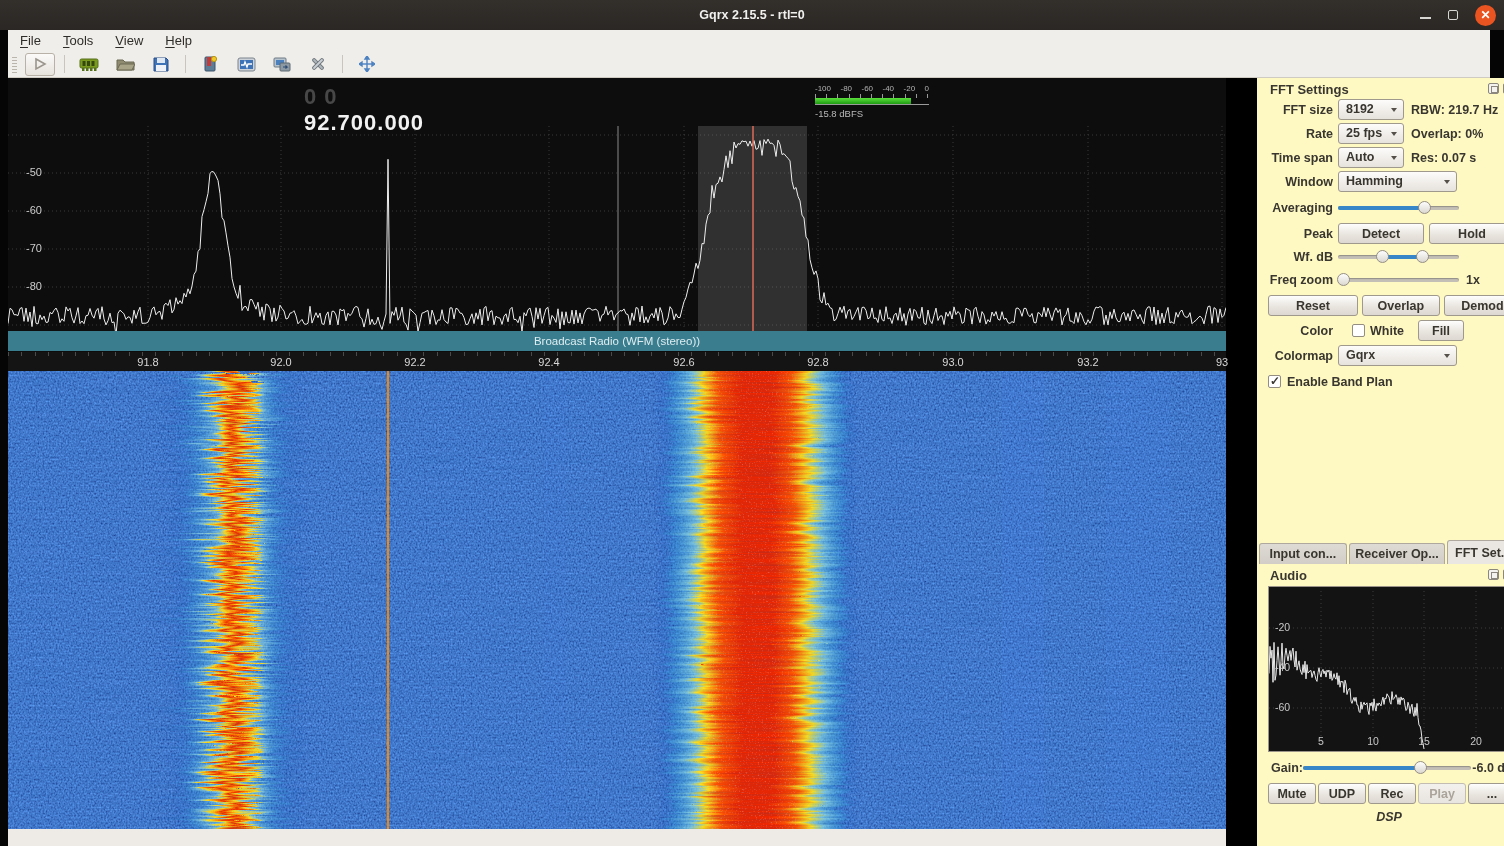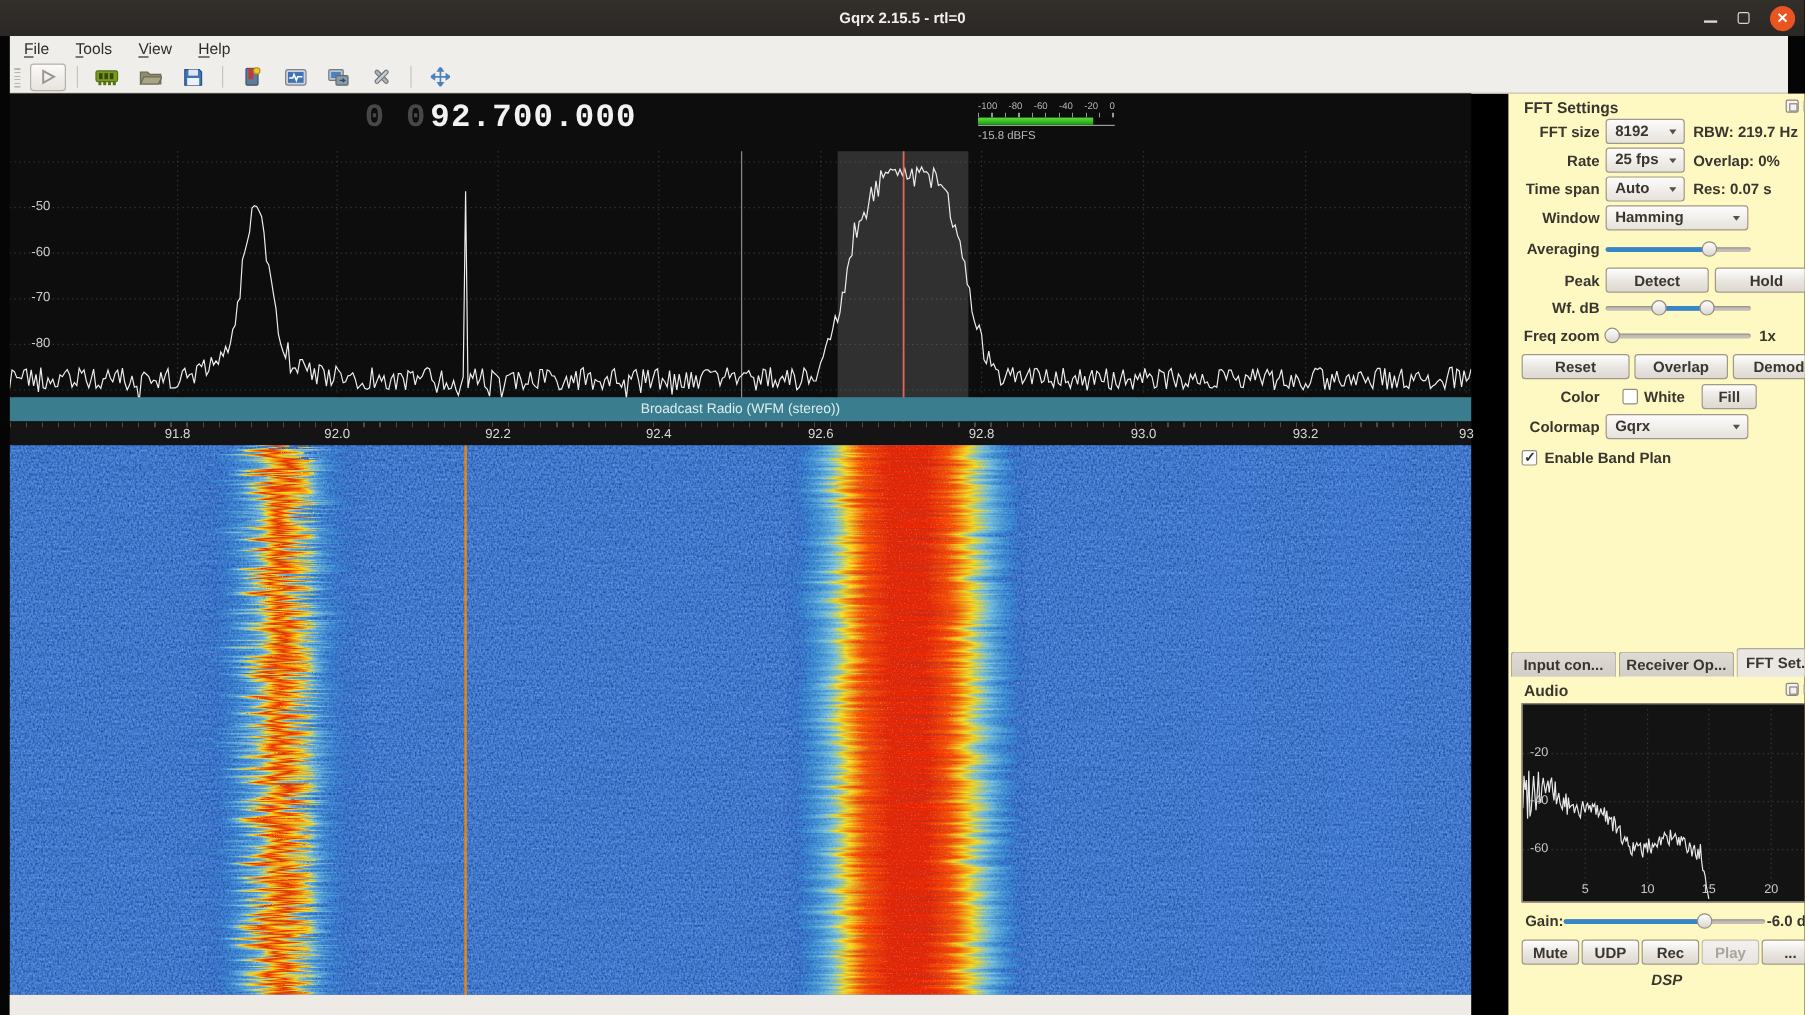--- a/index.html
+++ b/index.html
@@ -27,22 +27,22 @@
   .tb-sep { width:1px; height:18px; background:#c9c4bc; margin:0 3px; }
   .tb-btn { width:30px; height:23px; display:flex; align-items:center; justify-content:center; border-radius:3px; }
   .tb-btn.framed { border:1px solid #b7b1a7; background:linear-gradient(#fbfaf9,#e7e3dd); }
   .tb-btn svg { display:block; }
 
   
   .speccol { position:absolute; left:8px; top:78px; width:1218px; height:751px; background:#0d0d0d; }
   .pana { position:absolute; left:0; top:0; width:1218px; height:274px; background:#0d0d0d; }
   .pana svg { position:absolute; left:0; top:0; }
 
-  .freqdisp { position:absolute; left:296px; top:6px; display:flex; font-family:Liberation Mono, monospace;
-              font-size:27px; font-weight:600; letter-spacing:1px; }
+  .freqdisp { position:absolute; left:296px; top:6px; display:flex; font-family:Liberation Sans, sans-serif;
+              font-size:22px; font-weight:600; letter-spacing:1px;flex-direction:column; }
   .freqdisp .dim { color:#474747; margin-right:3px; }
   .freqdisp .main { color:#f2f2f2; }
 
   .meter { position:absolute; left:807px; top:6px; width:114px; }
   .meter .mlabels { display:flex; justify-content:space-between; font-size:8px; color:#b4b4b4; }
   .meter .mticks { height:4px; background:repeating-linear-gradient(90deg,#9a9a9a 0 1px,transparent 1px 11.2px); margin-top:1px;}
   .meter .mbar { height:7px; background:#0b0b0b; border-bottom:1px solid #9a9a9a; }
   .meter .mfill { height:6px; background:linear-gradient(#5ae03c,#1e9a12); }
   .meter .mval { font-size:9.5px; color:#b9b9b9; margin-top:3px; }
 

